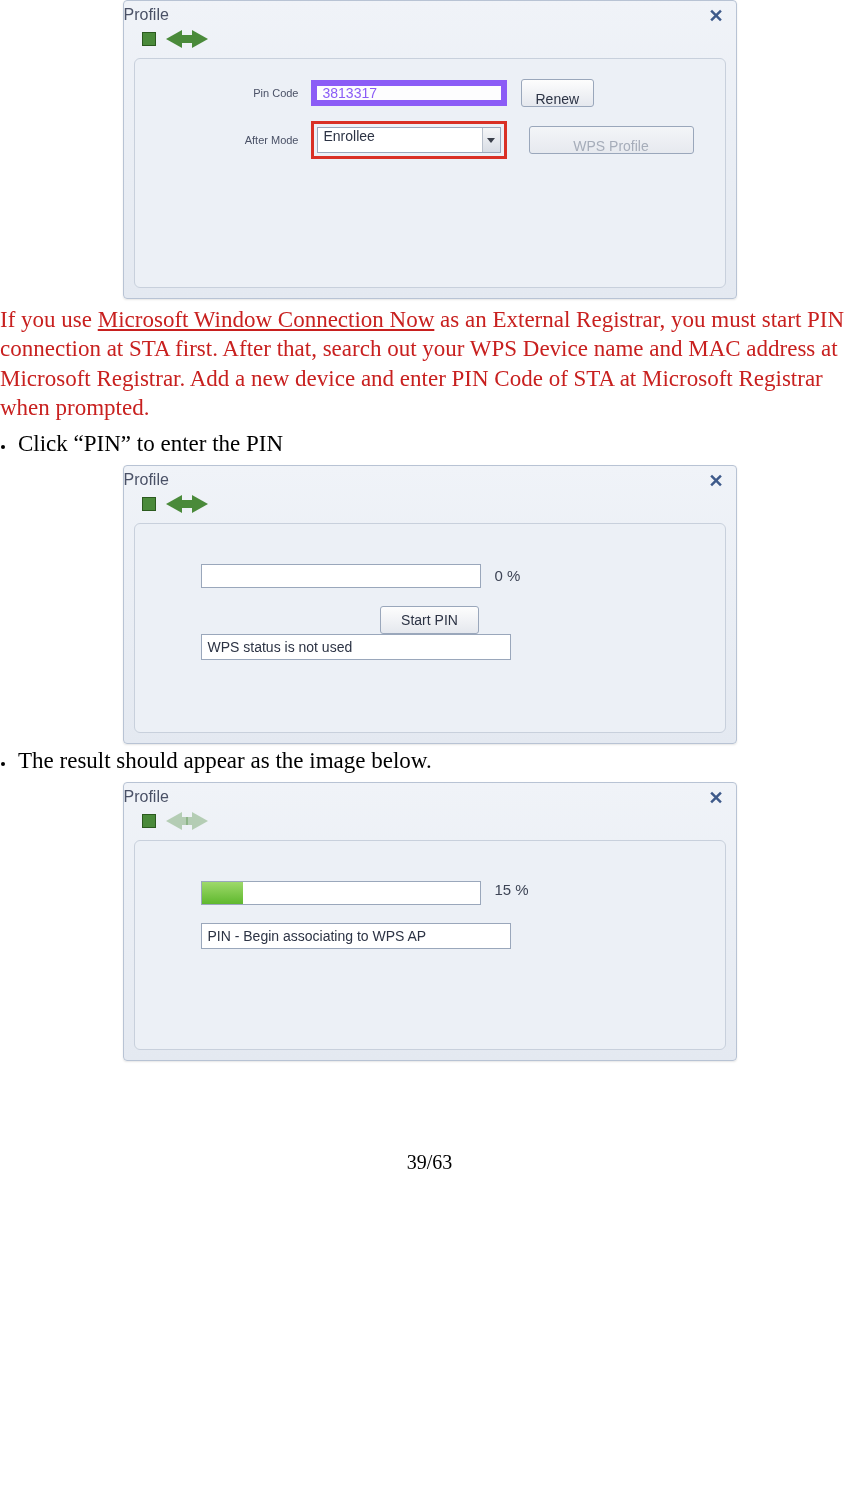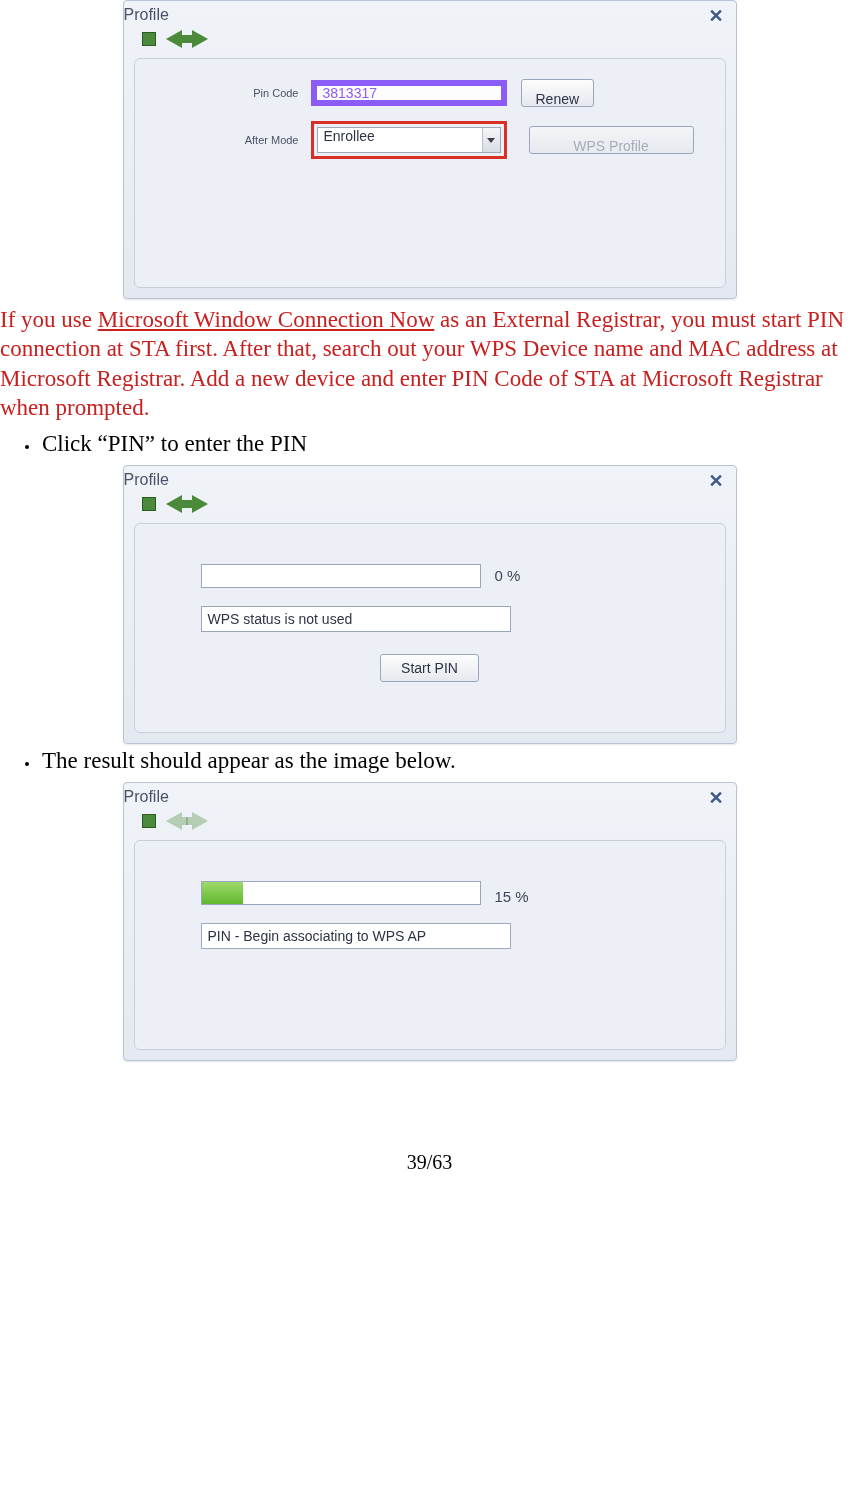--- a/index.html
+++ b/index.html
@@ -159,21 +159,21 @@
     color:#2c3344;
   }
 
   
   .dlg3 { width: 614px; }
   .dlg3 .inner-panel { min-height: 210px; padding-top:40px; }
 
   
   .red-text { color:#c8201f; line-height:1.28; margin: 6px 2px 8px 0; }
   .red-text .uline { text-decoration: underline; margin-top: 17px; }
-  ul.doc-list { margin: 0 0 0 0; padding:0 0 0 40px; }
+  ul.doc-list { margin: 0 0 0 0; padding:0 0 0 16px; }
   ul.doc-list li { font-size:23px; color:#000; margin:4px 0 8px; padding-left:2px; }
   ul.doc-list li::marker { font-size:14px; }
   .page-num { text-align:center; font-size:20px; margin-top:90px; padding-bottom:10px;}
 
   .center { display:flex; justify-content:center; }
 </style>
 </head>
 <body>
 
 <div class="page">
@@ -232,25 +232,25 @@
       <span class="arr-l"></span>
       <span class="arr-r"></span>
     </div>
     <div class="inner-panel">
       <div style="display:flex;align-items:center;margin:0 50px 18px 50px;">
         <div class="progress" style="flex:0 0 280px">
           <div class="fill" style="width:0%"></div>
         </div>
         <div class="pct">0 %</div>
       </div>
+      <div style="text-align:center;">
+        <button class="btn" style="padding:0 20px">Start PIN</button>
+      </div>
       <div style="margin:0 50px 22px 50px;">
         <div class="status-box" style="width:310px">WPS status is not used</div>
-      </div>
-      <div style="text-align:center;">
-        <button class="btn" style="padding:0 20px">Start PIN</button>
       </div>
     </div>
   </div>
   </div>
 
   <ul class="doc-list">
     <li>The result should appear as the image below.</li>
   </ul>
 
   <div class="center">
@@ -258,21 +258,21 @@
     <div class="dialog-title">
       <span>Profile</span>
       <span class="close-x">✕</span>
     </div>
     <div class="toolbar-icons">
       <span class="sq"></span>
       <span class="arr-l dim"></span>
       <span class="arr-r dim"></span>
     </div>
     <div class="inner-panel">
-      <div style="display:flex;align-items:flex-end;margin:0 50px 18px 50px;">
+      <div style="display:flex;align-items:flex-start;margin:0 50px 18px 50px;">
         <div class="progress" style="flex:0 0 280px">
           <div class="fill" id="p3fill" style="width: 15%;"></div>
         </div>
         <div class="pct">15 %</div>
       </div>
       <div style="margin:0 50px 22px 50px;">
         <div class="status-box" style="width:310px">PIN - Begin associating to WPS AP</div>
       </div>
     </div>
   </div>

